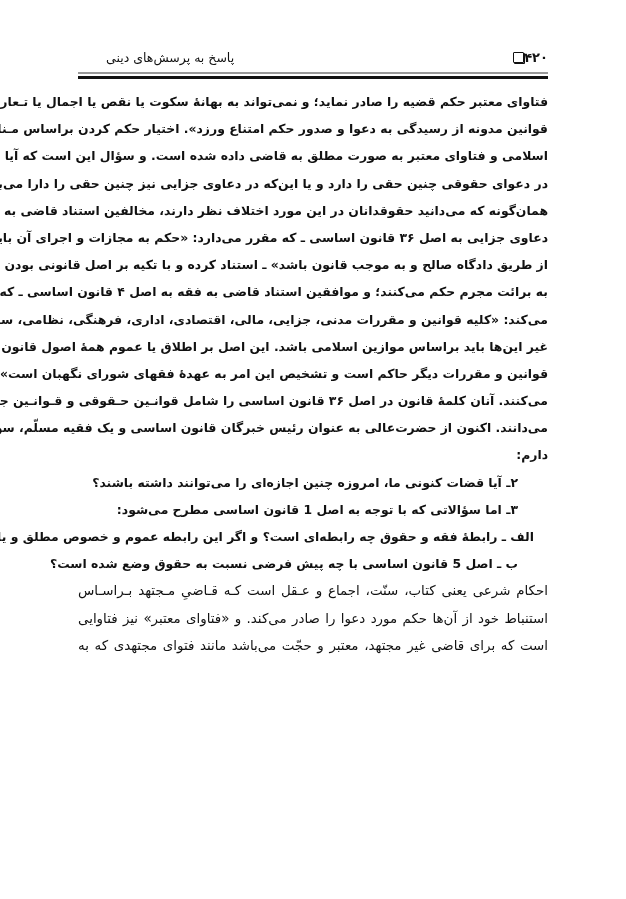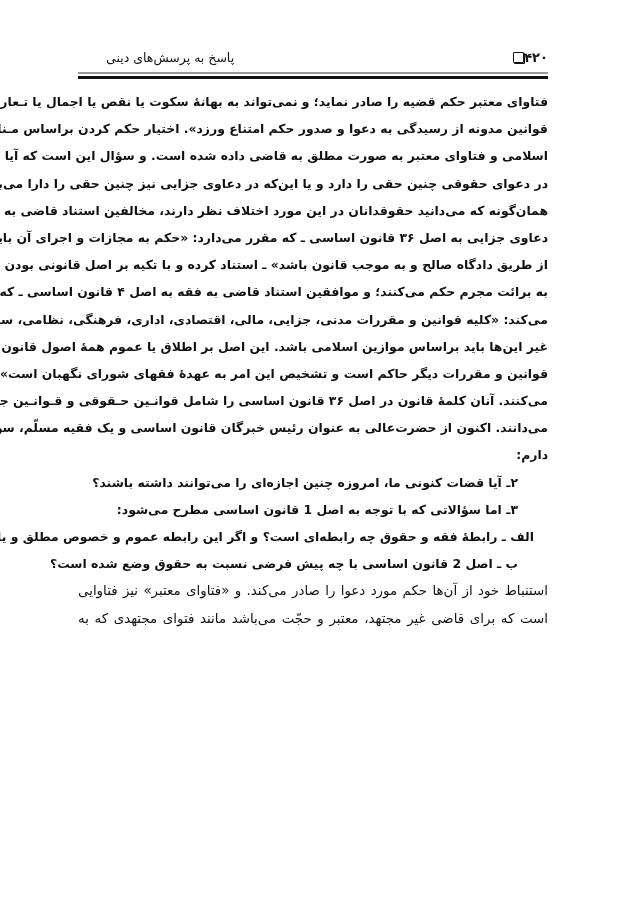--- a/index.html
+++ b/index.html
@@ -44,18 +44,19 @@
     <div class="line">می‌کند: «کلیه قوانین و مقررات مدنی، جزایی، مالی، اقتصادی، اداری، فرهنگی، نظامی، سیاسی و</div>
     <div class="line">غیر این‌ها باید براساس موازین اسلامی باشد. این اصل بر اطلاق یا عموم همهٔ اصول قانون اساسی و</div>
     <div class="line">قوانین و مقررات دیگر حاکم است و تشخیص این امر به عهدهٔ فقهای شورای نگهبان است» ـ استناد</div>
     <div class="line">می‌کنند. آنان کلمهٔ قانون در اصل ۳۶ قانون اساسی را شامل قوانـین حـقوقی و قـوانـین جـزایـی</div>
     <div class="line">می‌دانند. اکنون از حضرت‌عالی به عنوان رئیس خبرگان قانون اساسی و یک فقیه مسلّم، سؤالاتی</div>
     <div class="line last">دارم:</div>
 
     <div class="line indent">۲ـ آیا قضات کنونی ما، امروزه چنین اجازه‌ای را می‌توانند داشته باشند؟</div>
     <div class="line indent">۳ـ اما سؤالاتی که با توجه به اصل 1 قانون اساسی مطرح می‌شود:</div>
     <div class="line" style="padding-right:14px">الف ـ رابطهٔ فقه و حقوق چه رابطه‌ای است؟ و اگر این رابطه عموم و خصوص مطلق و یا عموم و</div>
-    <div class="line indent">ب ـ اصل 2 قانون اساسی با چه پیش فرضی نسبت به حقوق وضع شده است؟</div>
+    <div class="line indent">ب ـ اصل 5 قانون اساسی با چه پیش فرضی نسبت به حقوق وضع شده است؟</div>
 
+    <div class="line ans">احکام شرعی یعنی کتاب، سنّت، اجماع و عـقل است کـه قـاضیِ مـجتهد بـراسـاس</div>
     <div class="line ans">استنباط خود از آن‌ها حکم مورد دعوا را صادر می‌کند. و «فتاوای معتبر» نیز فتاوایی</div>
     <div class="line ans">است که برای قاضی غیر مجتهد، معتبر و حجّت می‌باشد مانند فتوای مجتهدی که به</div>
   </div>
 </div>
 
 </body></html>

